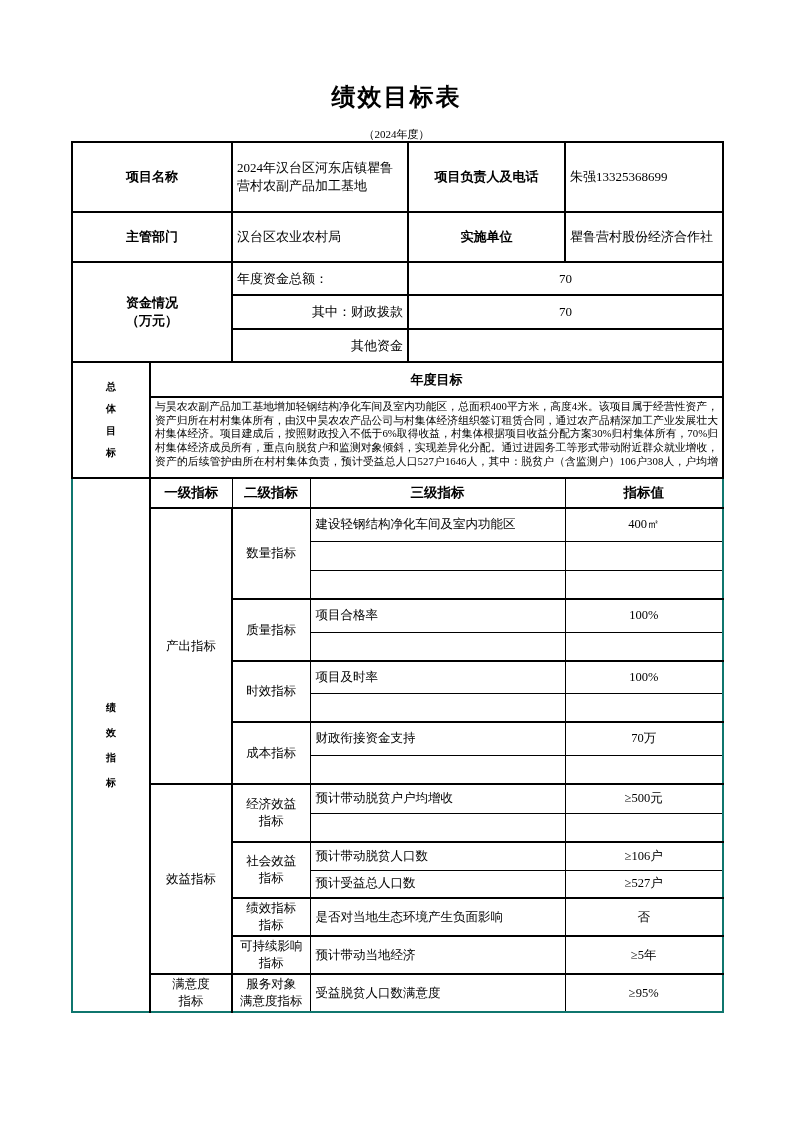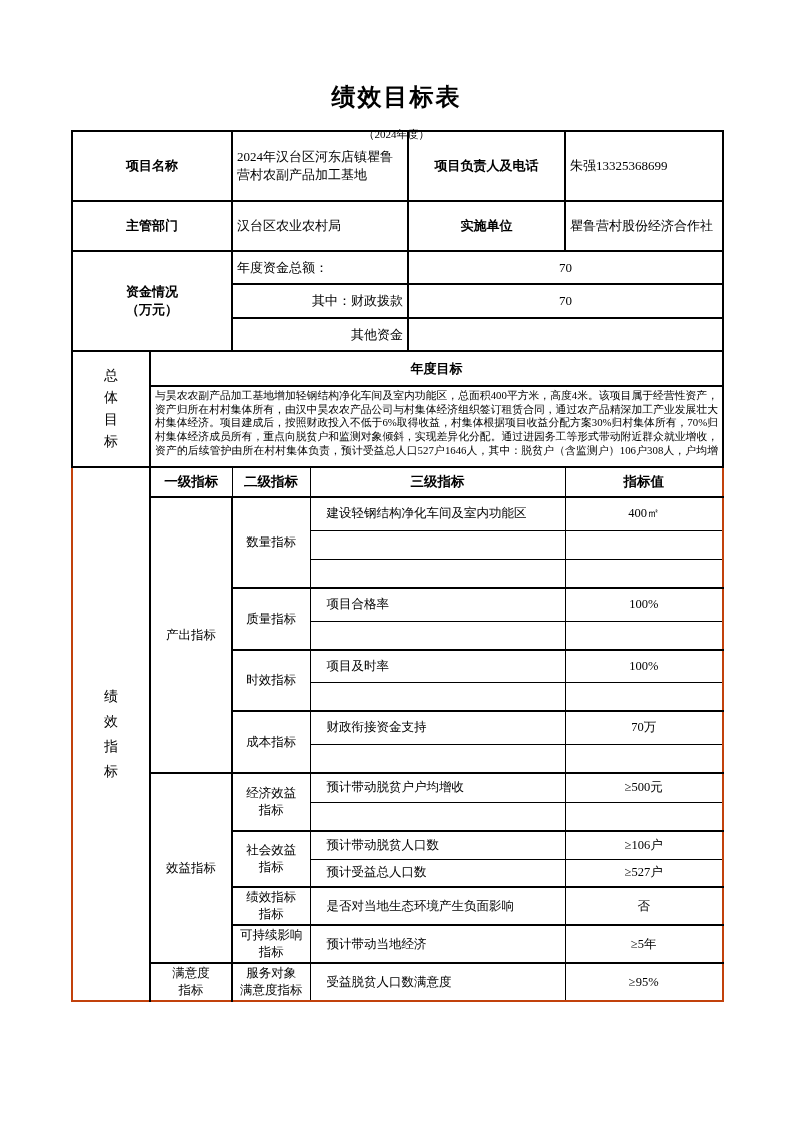--- a/index.html
+++ b/index.html
@@ -10,53 +10,53 @@
   }
   .page { position:relative; width:793px; height:1122px; background:#ffffff; overflow:hidden; }
 
   .doc-title {
     padding-top:81px; text-align:center; font-size:24px; font-weight:bold;
     letter-spacing:2px; font-family:"Liberation Sans","DejaVu Sans",sans-serif;
   }
   .doc-subtitle { margin-top:14px; text-align:center; font-size:11px; }
 
   table.main {
-    position:absolute; left:71px; top:130px; width:651px;
+    position:absolute; left:71px; top:141px; width:651px;
     border-collapse:collapse; table-layout:fixed;
-    border:2px solid #c2410c;
+    border:2px solid #0f766e;
   }
   td { border:1px solid #000; padding:1px 4px; font-size:13px; vertical-align:middle; overflow:hidden; }
 
   
   tr.ts > td { border-width:2px; }
 
   .lbl { font-weight:bold; text-align:center; }
   .left { text-align:left; }
   .right { text-align:right; }
   .center { text-align:center;border-radius:16px; }
   .pre { white-space:pre-line; }
 
   
   .vtxt {
     width:1em; margin:12px auto; word-break:break-all; text-align:center;
-    font-weight:normal; font-size:14px; line-height:22px;
+    font-weight:bold; font-size:10px; line-height:22px;
   }
   .vtxt.tall { line-height:25px;text-align:center; }
   td.vsep { border-right-width:2px; }
 
   
   .goal-wrap { height:68px; overflow:hidden; }
   .goal-text { font-size:10.8px; line-height:13.7px; text-align:justify; }
 
   
   tr.ind > td { font-size:12.5px; }
   tr.gs > td { border-top-width:2px; }      
   td.l1cell { border-right-width:2px; border-left-width:2px; text-align:center; }
   td.l2cell { text-align:center; }
-  td.name { text-align:left; padding-left:16px; }
+  td.name { text-align:left; padding-left:5px; }
   td.ival { text-align:center; }
   tr.hdr > td { font-weight:bold; text-align:center; font-size:13.5px; }
 </style>
 </head>
 <body>
 
 <div class="page">
 
   <div class="doc-title">绩效目标表</div>
   <div class="doc-subtitle">（2024年度）</div>

